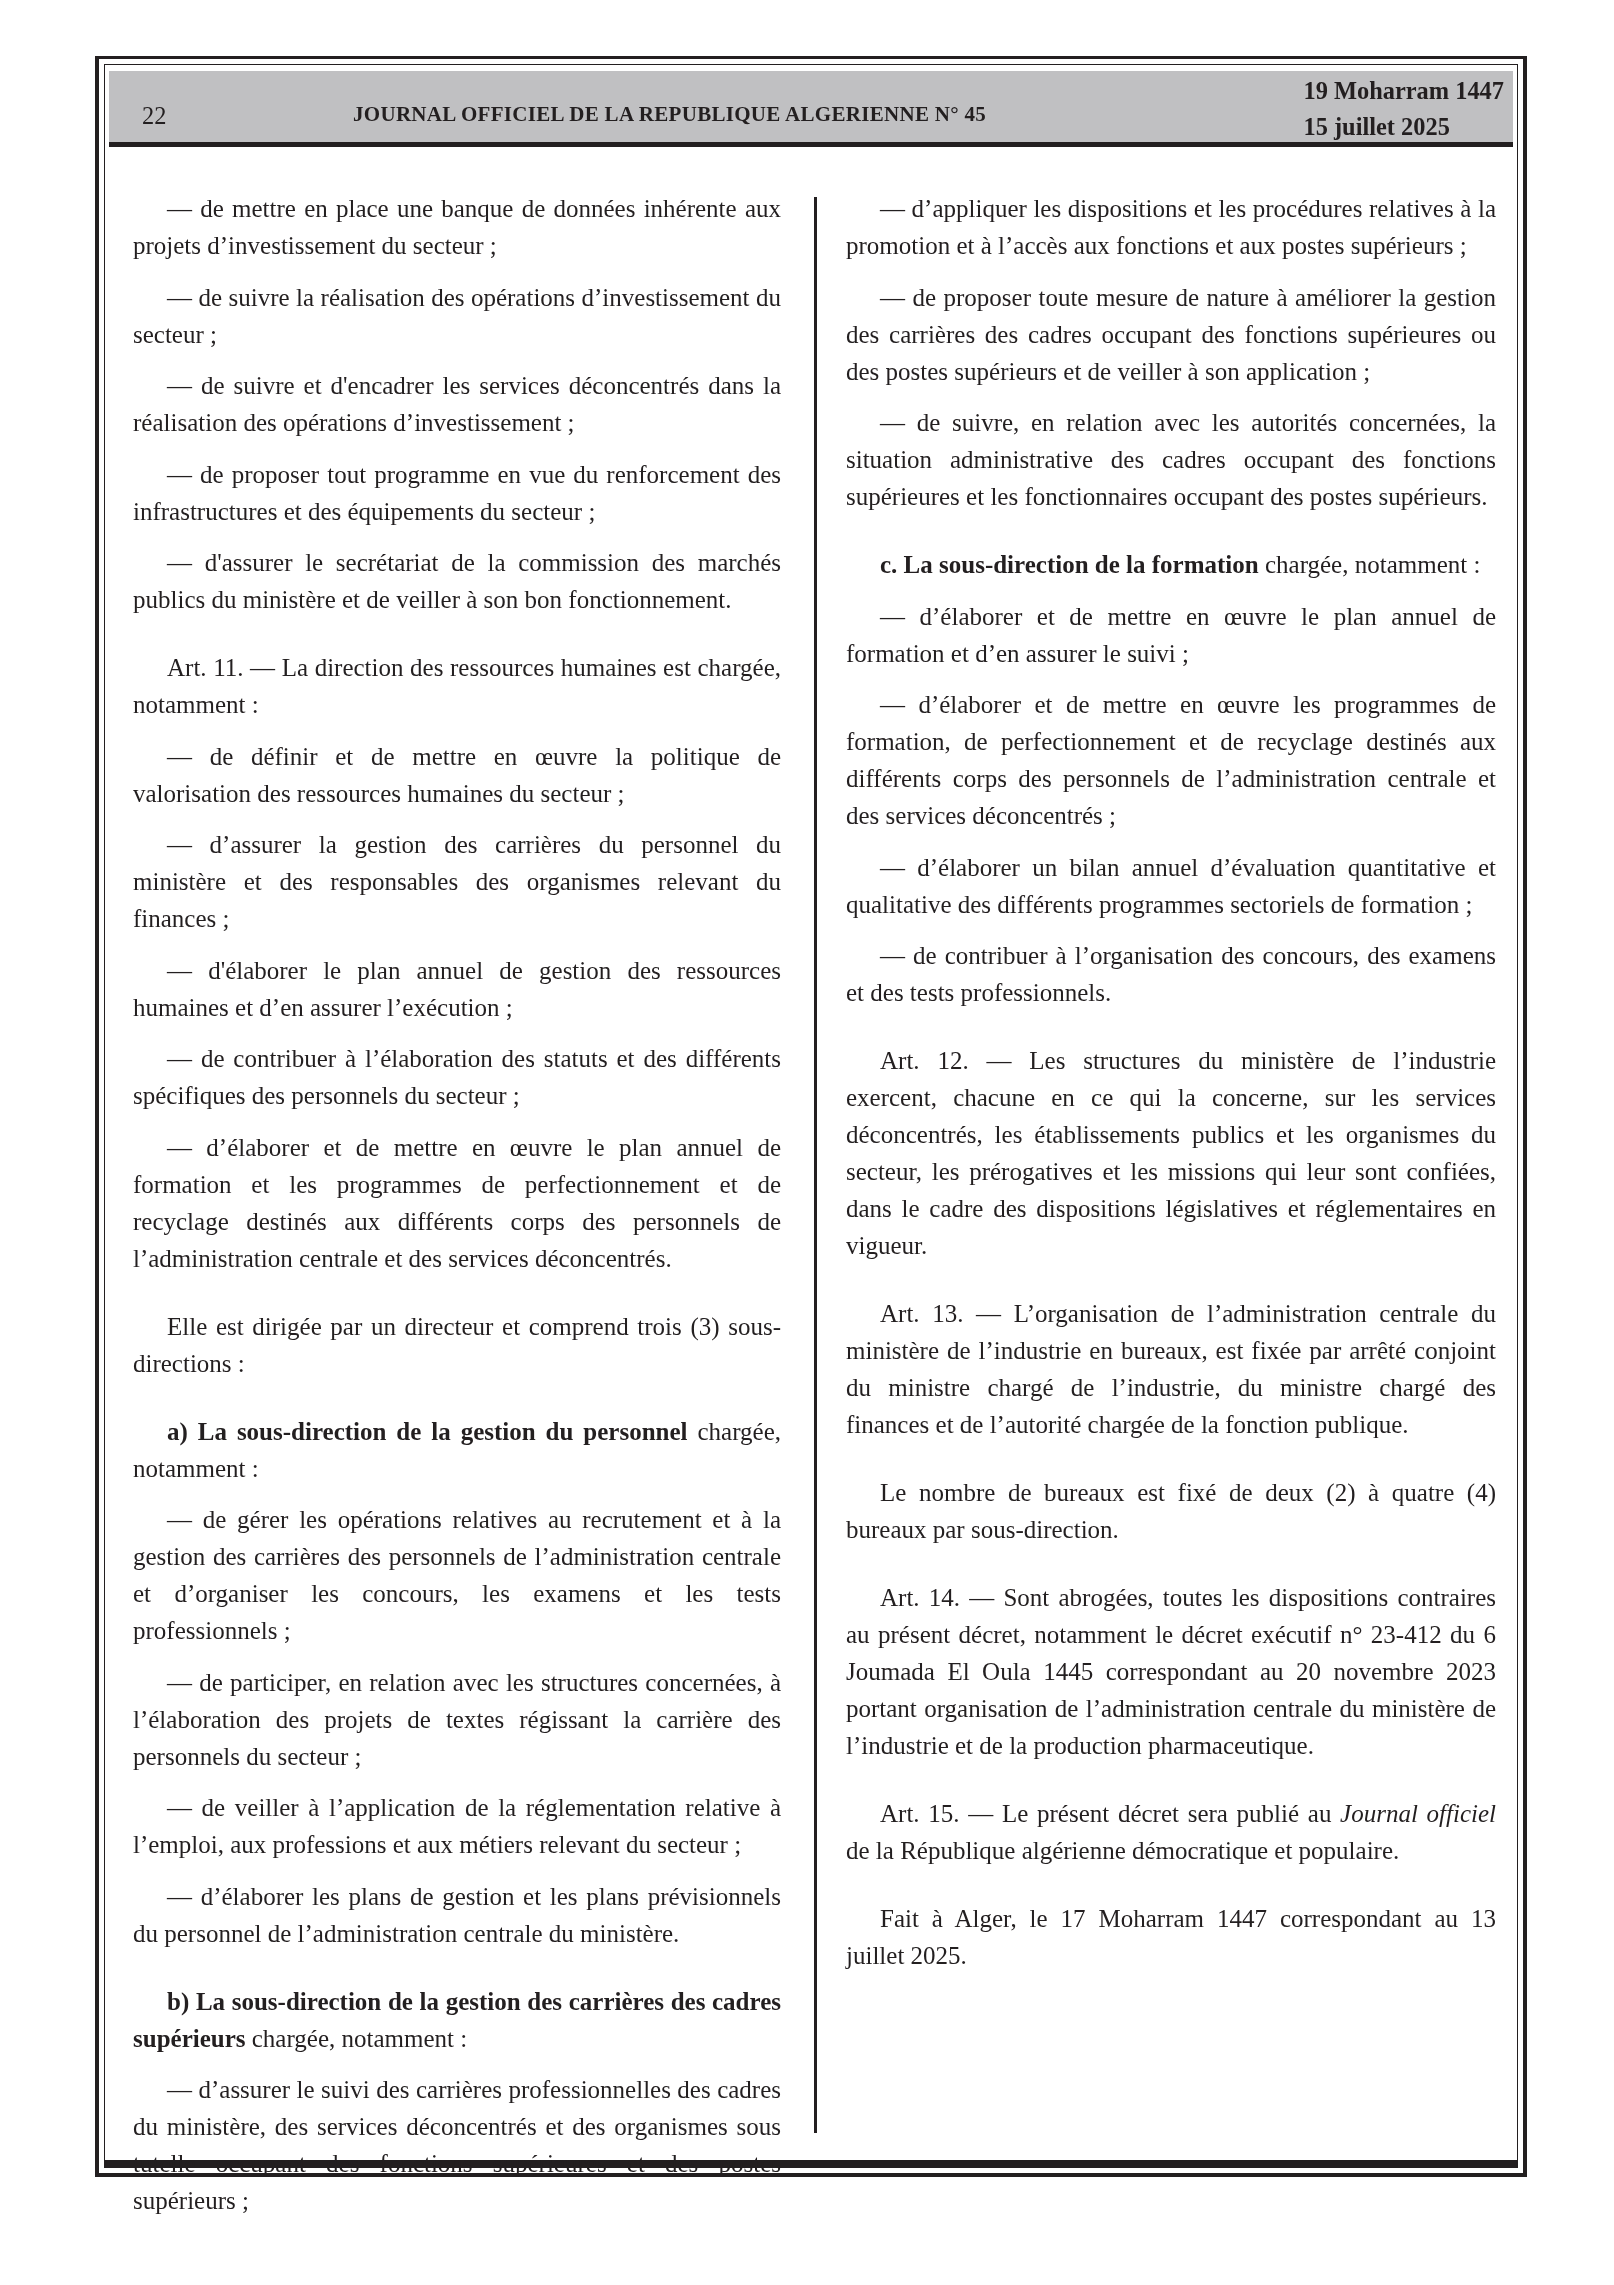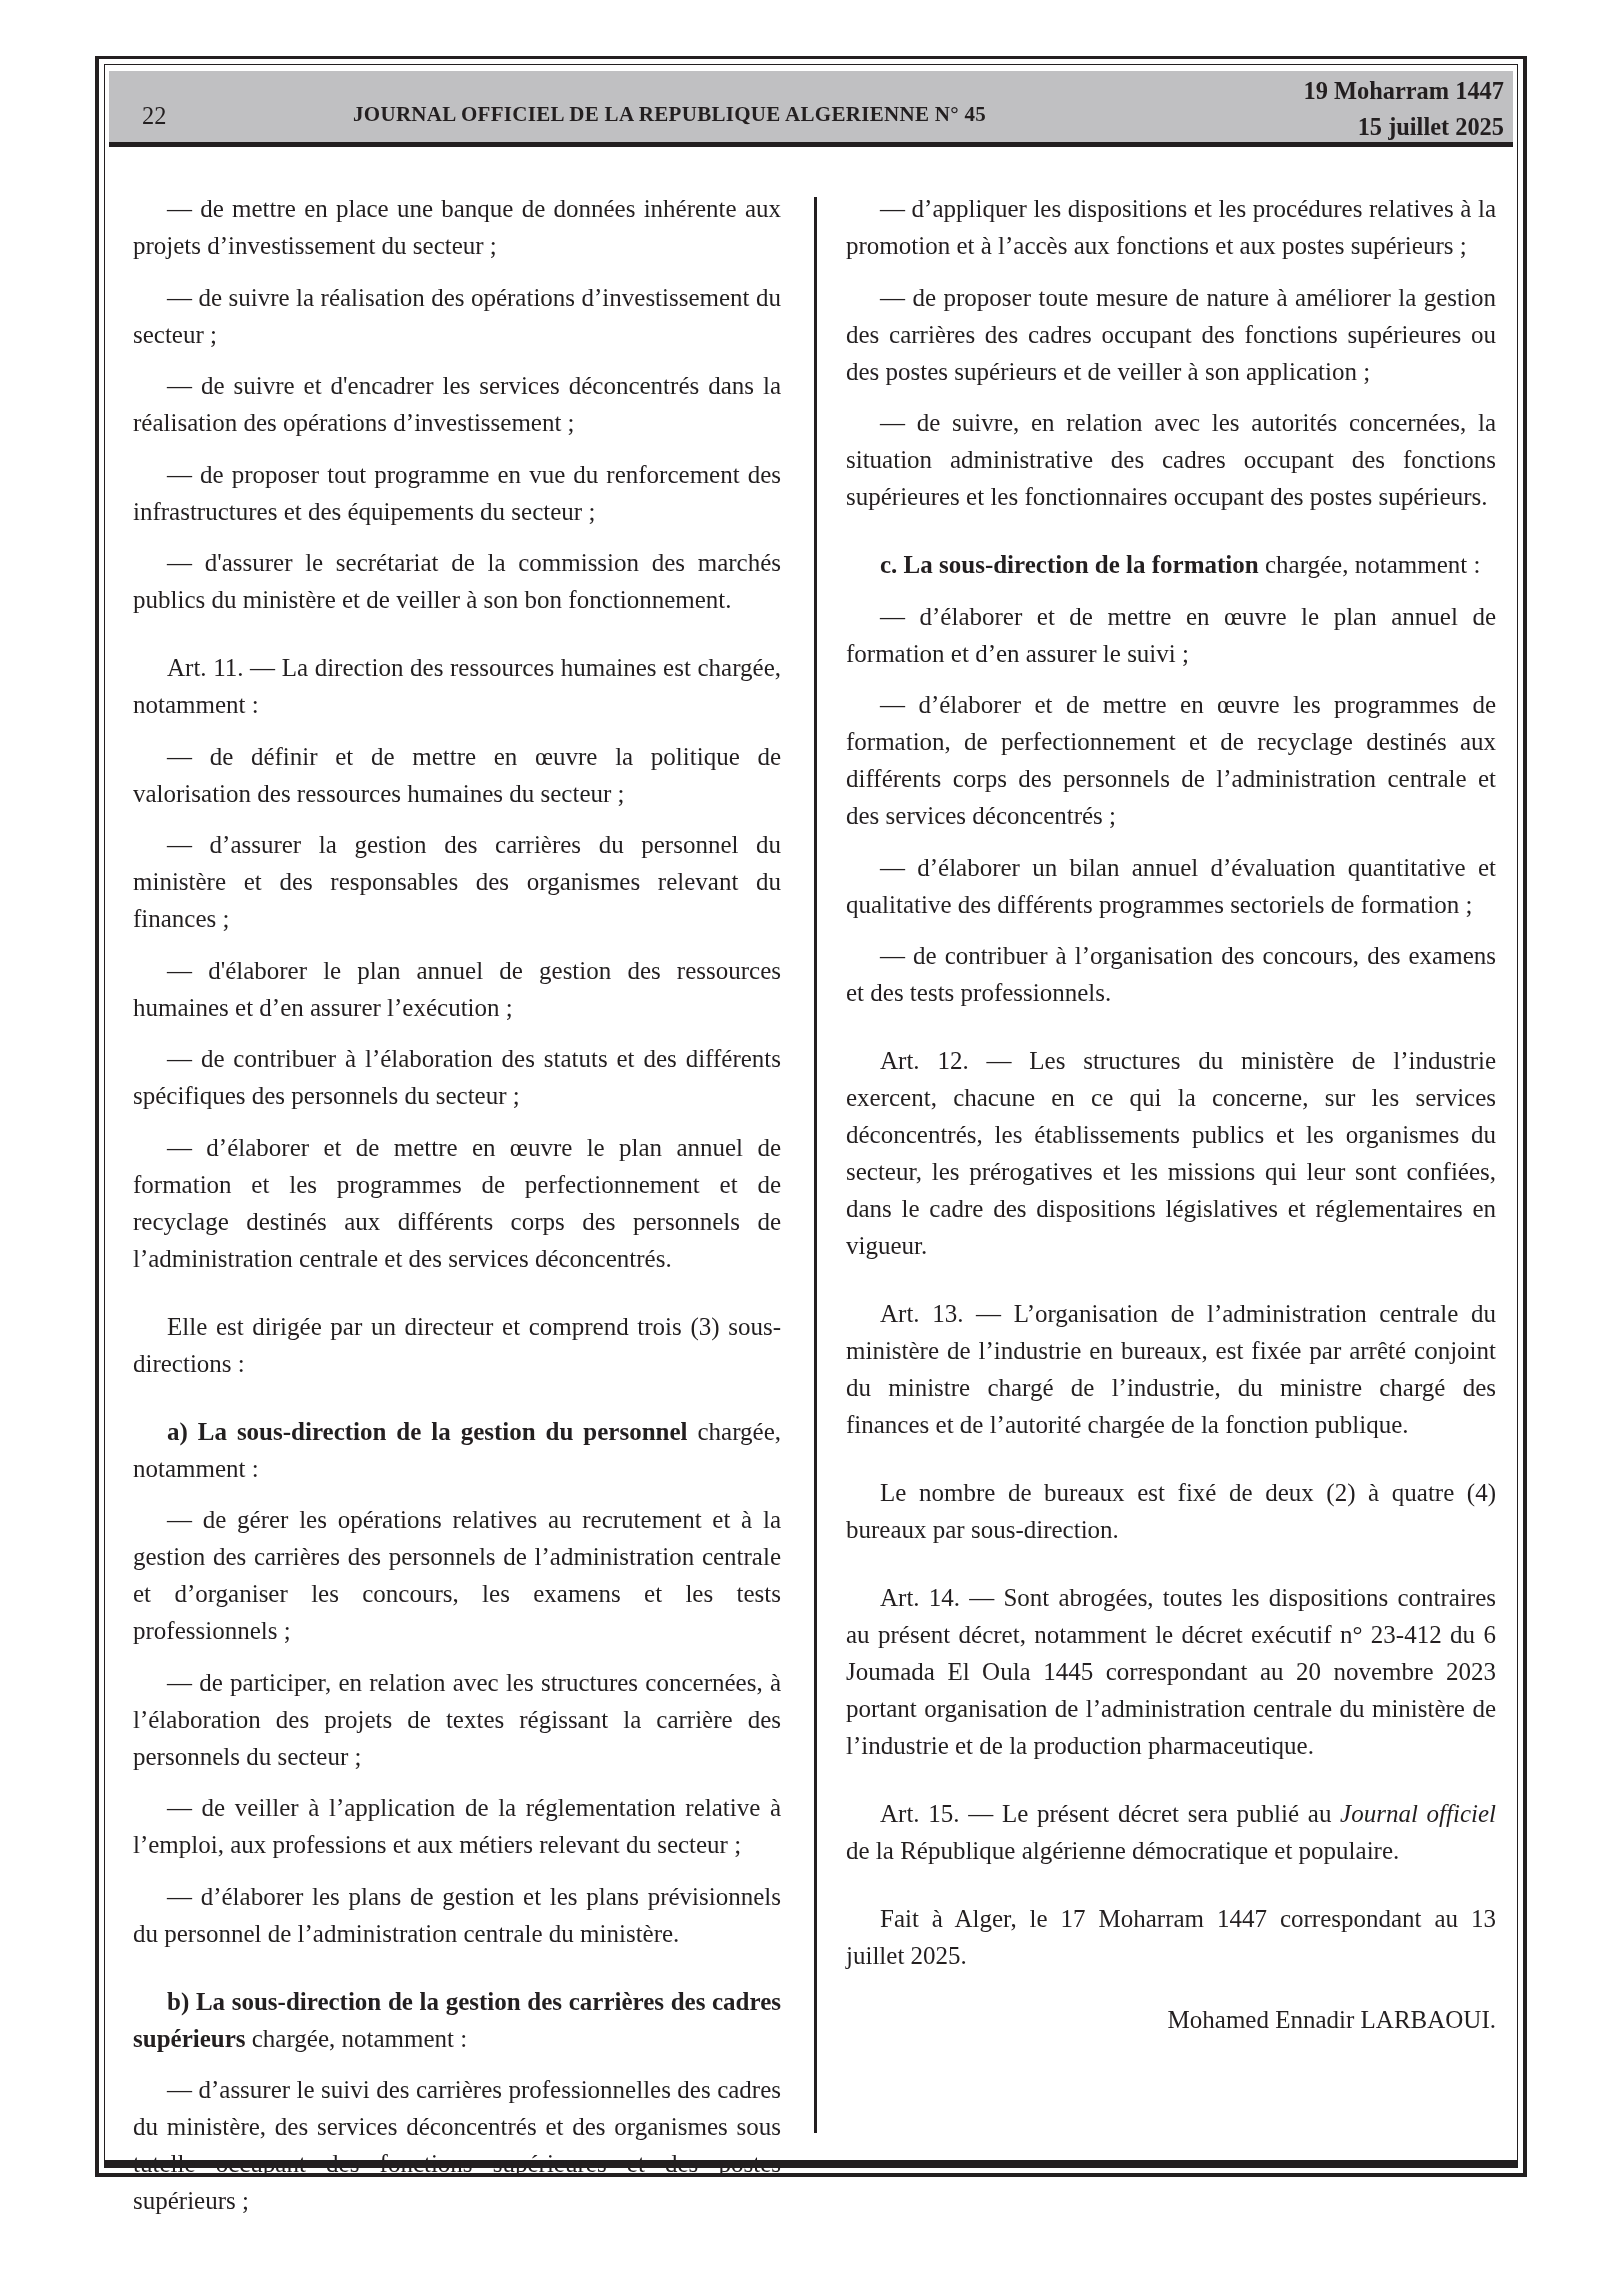--- a/index.html
+++ b/index.html
@@ -2,21 +2,21 @@
 <html style="font-size:14.5px"><head>
 <meta charset="utf-8">
 <style>
   html, body { margin:0; padding:0; background:#fff; }
   body { width:1615px; height:2285px; position:relative; font-family:"Liberation Serif", "DejaVu Serif", serif; color:#231f20; }
   .frame-outer { position:absolute; left:95px; top:56px; width:1432px; height:2121px; border:4.5px solid #231f20; border-top:3.6px solid #231f20; box-sizing:border-box; }
   .frame-inner { position:absolute; left:5.4px; top:5.4px; right:5.4px; bottom:5.4px; border:1.8px solid #231f20; border-bottom:8.1px solid #231f20; box-sizing:border-box; }
   .header { position:absolute; left:3.6px; top:5.4px; right:3.6px; height:76px; background:#c0c0c2; border-bottom:5.4px solid #231f20; box-sizing:border-box; }
   .hdr-page { position:absolute; left:33px; top:31px; font-size:24.4px; font-weight:normal; }
   .hdr-title { position:absolute; left:244px; top:31px; font-size:21px; font-weight:bold; letter-spacing:0.3px; }
-  .hdr-date { position:absolute; right:9px; top:1.8px; text-align:right; font-size:24.4px; font-weight:bold; line-height:36px; }
+  .hdr-date { position:absolute; right:9px; top:1.8px; font-size:24.4px; font-weight:bold; line-height:36px; }
   .col { position:absolute; top:190px; font-size:25px; line-height:37px; text-align:justify; }
   .col-left { left:133px; width:648px; }
   .col-right { left:846px; width:650px; }
   .divider { position:absolute; left:814px; top:197px; width:2.7px; height:1936px; background:#231f20; }
   p { margin:0 0 14.5px 0; text-indent:34px; }
   p.gap { margin-top:31px; }
   .b { font-weight:bold; }
   .i { font-style:italic; }
   .sig { text-align:right; text-indent:0; margin-top:27px; padding-right:0; }
 </style>
@@ -68,15 +68,14 @@
   <p>— d’élaborer et de mettre en œuvre le plan annuel de formation et d’en assurer le suivi ;</p>
   <p>— d’élaborer et de mettre en œuvre les programmes de formation, de perfectionnement et de recyclage destinés aux différents corps des personnels de l’administration centrale et des services déconcentrés ;</p>
   <p>— d’élaborer un bilan annuel d’évaluation quantitative et qualitative des différents programmes sectoriels de formation ;</p>
   <p>— de contribuer à l’organisation des concours, des examens et des tests professionnels.</p>
   <p class="gap">Art. 12. — Les structures du ministère de l’industrie exercent, chacune en ce qui la concerne, sur les services déconcentrés, les établissements publics et les organismes du secteur, les prérogatives et les missions qui leur sont confiées, dans le cadre des dispositions législatives et réglementaires en vigueur.</p>
   <p class="gap">Art. 13. — L’organisation de l’administration centrale du ministère de l’industrie en bureaux, est fixée par arrêté conjoint du ministre chargé de l’industrie, du ministre chargé des finances et de l’autorité chargée de la fonction publique.</p>
   <p class="gap">Le nombre de bureaux est fixé de deux (2) à quatre (4) bureaux par sous-direction.</p>
   <p class="gap">Art. 14. — Sont abrogées, toutes les dispositions contraires au présent décret, notamment le décret exécutif n° 23-412 du 6 Joumada El Oula 1445 correspondant au 20 novembre 2023 portant organisation de l’administration centrale du ministère de l’industrie et de la production pharmaceutique.</p>
   <p class="gap"><span>Art. 15. — Le présent décret sera publié au </span><span class="i">Journal officiel</span><span> de la République algérienne démocratique et populaire.</span></p>
   <p class="gap">Fait à Alger, le 17 Moharram 1447 correspondant au 13 juillet 2025.</p>
-  <p class="sig">Mohamed Ennadir LARBAOUI.</p>
 </div>
 
 
 </body></html>

